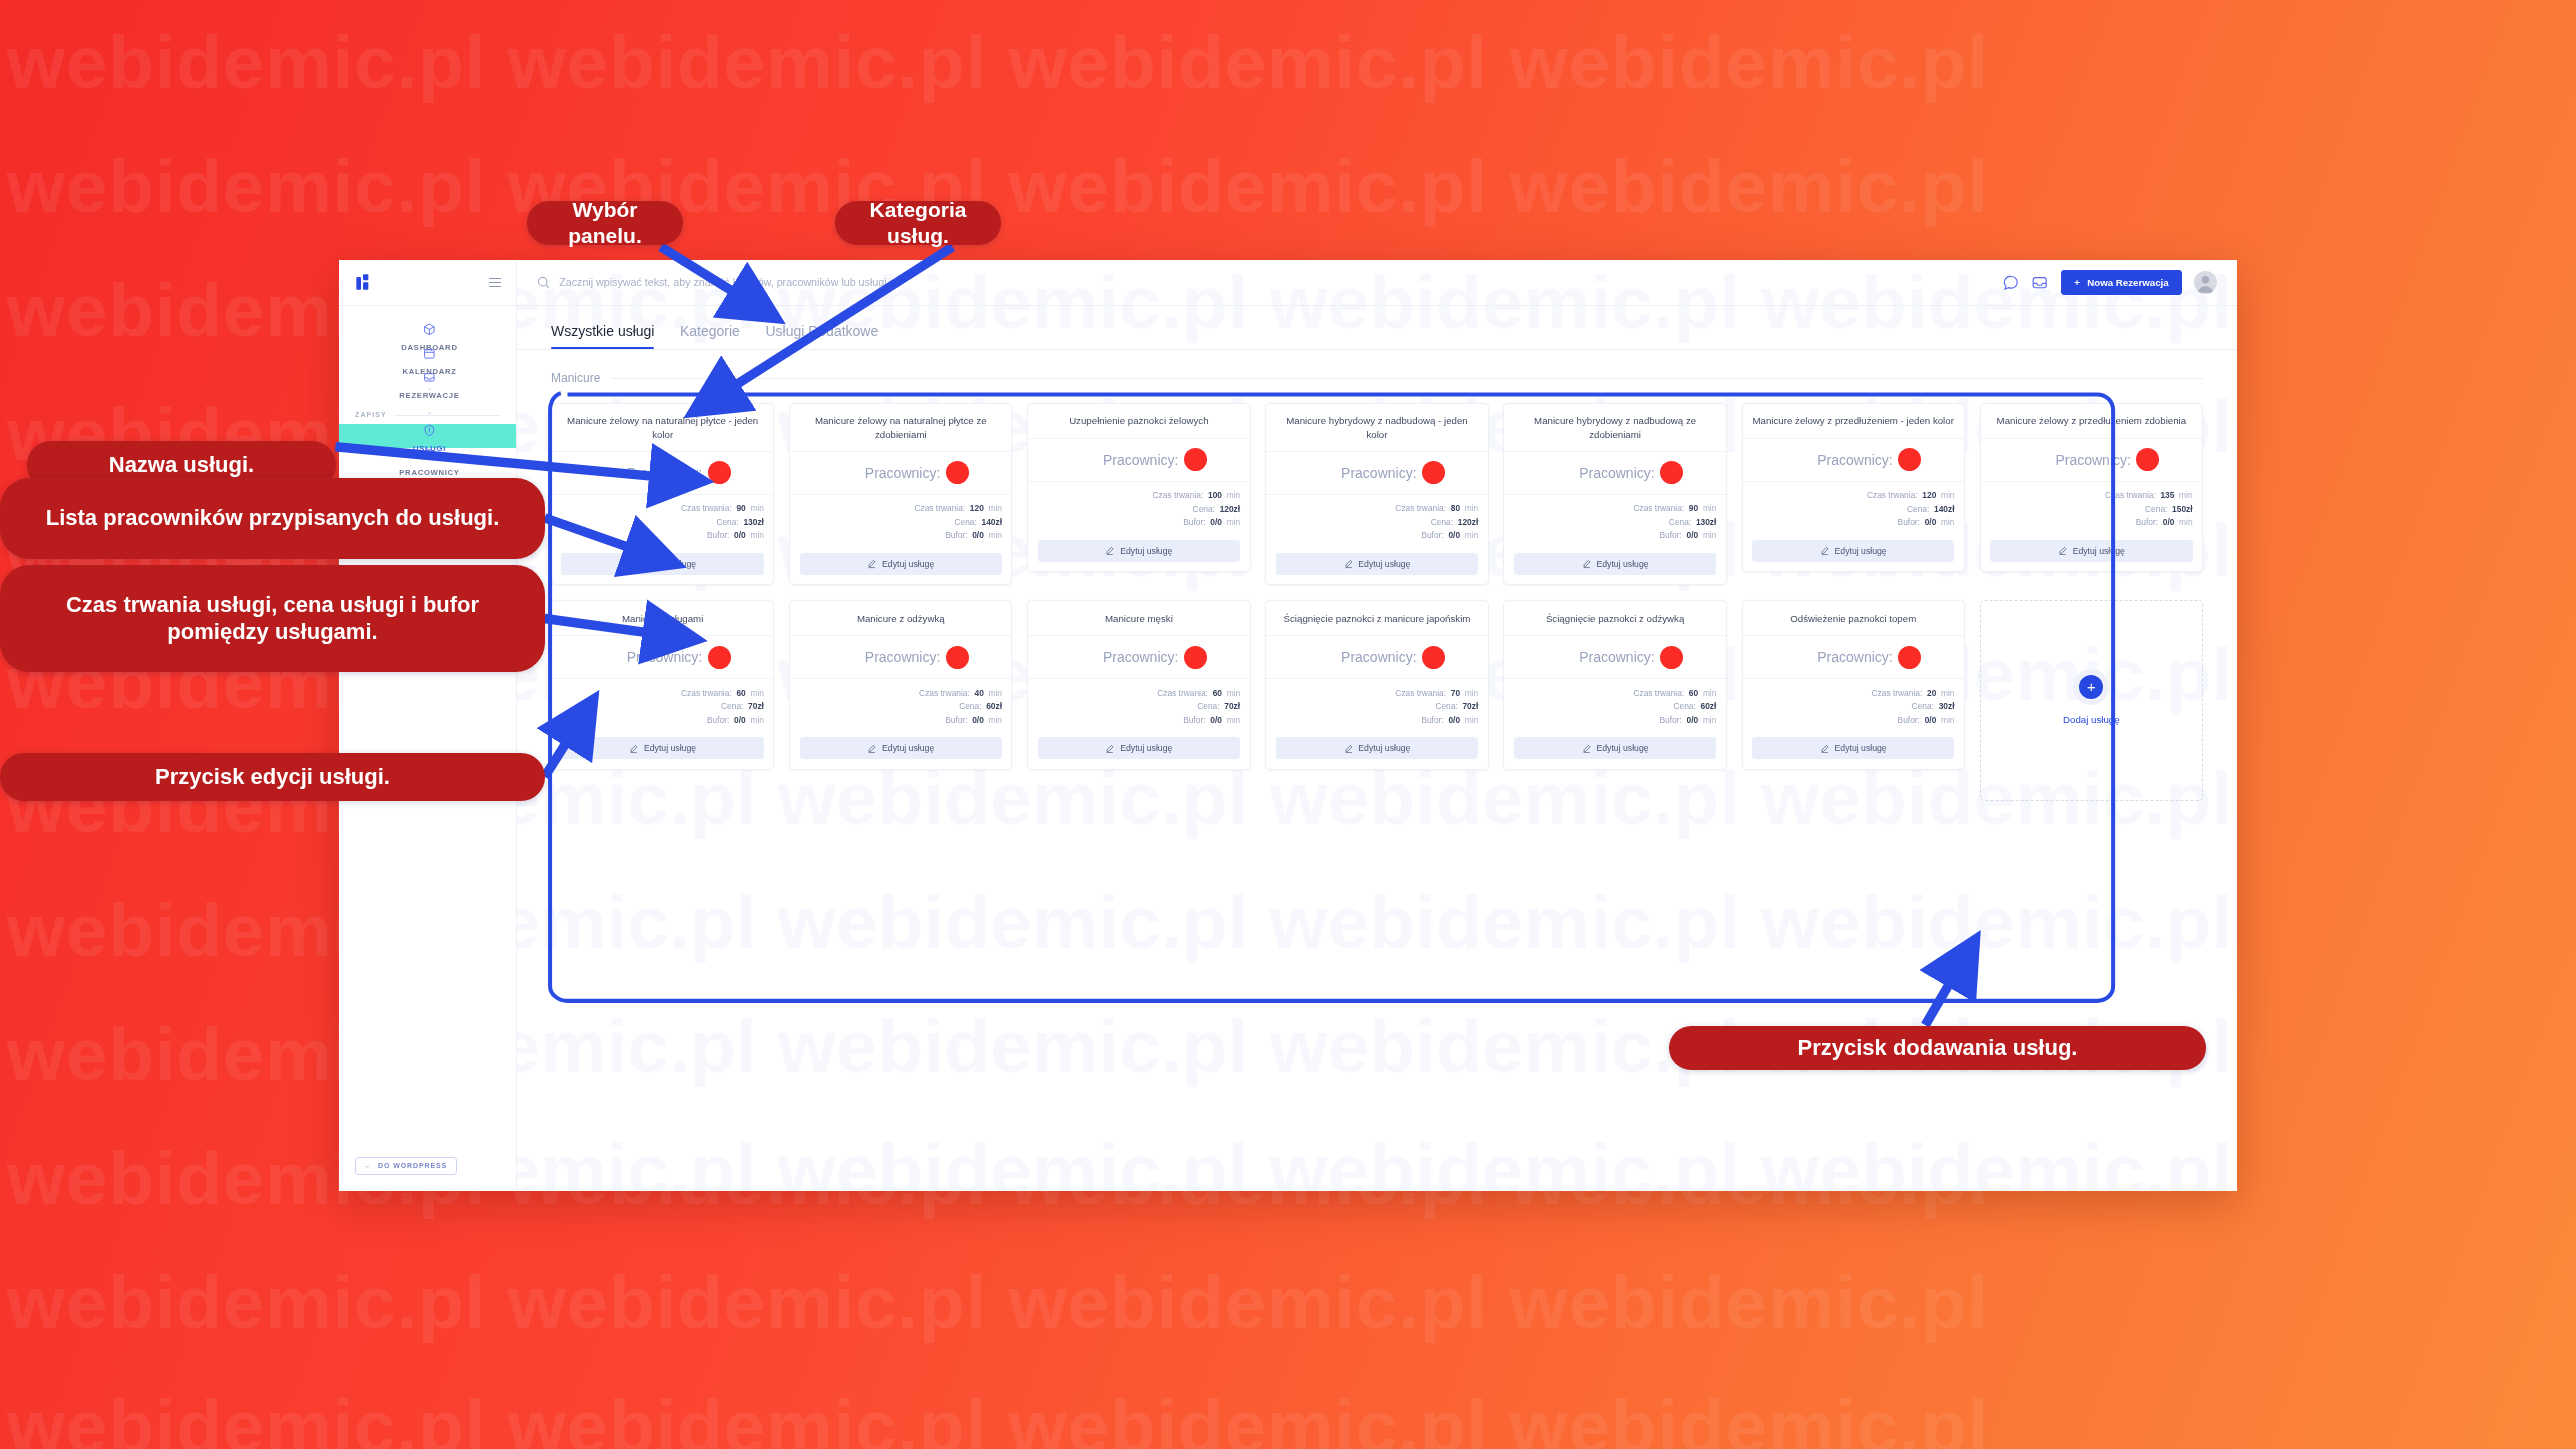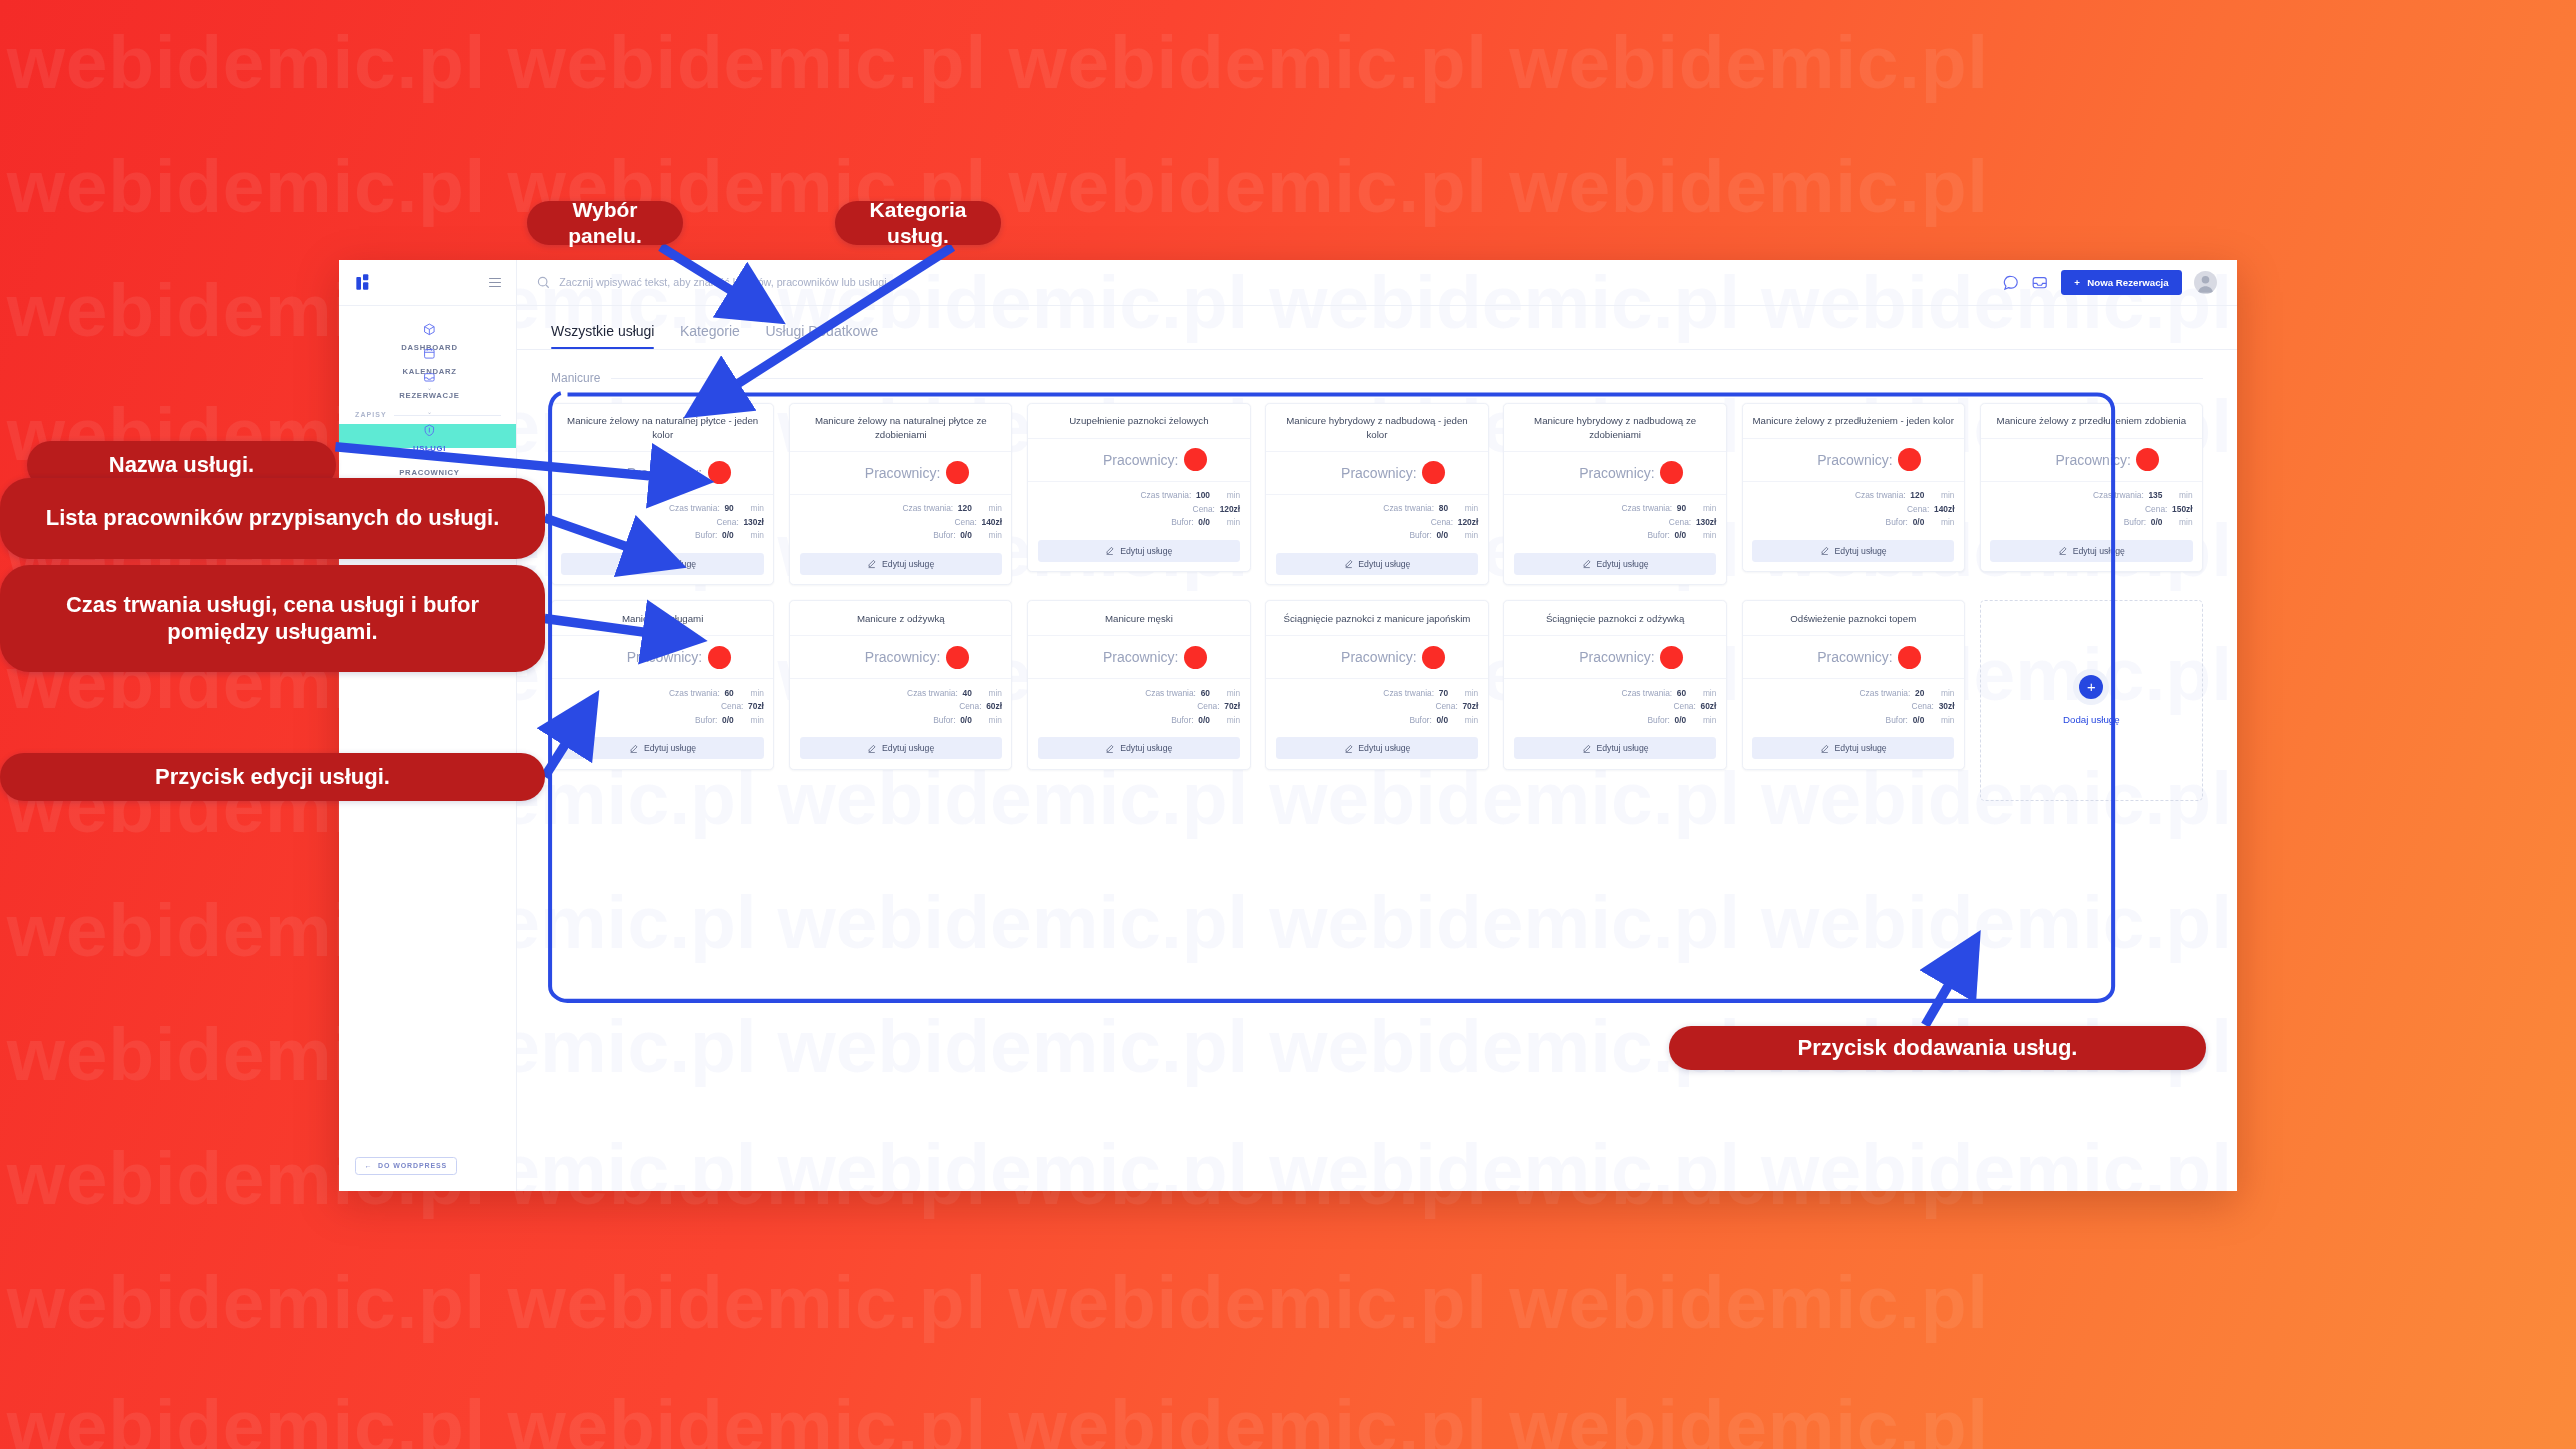--- a/index.html
+++ b/index.html
@@ -204,21 +204,21 @@
     background: #fb2c26; flex: 0 0 23px;
   }
   .sc-meta { padding: 8.7px 9.4px 4px 9.4px; }
   .meta-row {
     display: flex; justify-content: flex-end; align-items: baseline;
     gap: 4.7px; margin-bottom: 3.4px;
     font-size: 8.4px;
   }
   .meta-row .k { color: #9aa3bd; }
   .meta-row .v { color: #3a4360; font-weight: 700; }
-  .meta-row .u { color: #a9b1c6; margin-left: 12px; }
+  .meta-row .u { color: #a9b1c6; }
   .sc-edit {
     margin: 5.4px 9.4px 9.4px 9.4px;
     background: #eaeefb; border: none; border-radius: 3.4px;
     padding: 6px 0;
     display: flex; align-items: center; justify-content: center; gap: 5.4px;
     font-size: 8.7px; color: #4a5472; cursor: pointer;
     font-family: "Liberation Sans", sans-serif;
   }
   .sc-edit .pen { width: 9.4px; height: 9.4px; color: #4a5472; }
 

